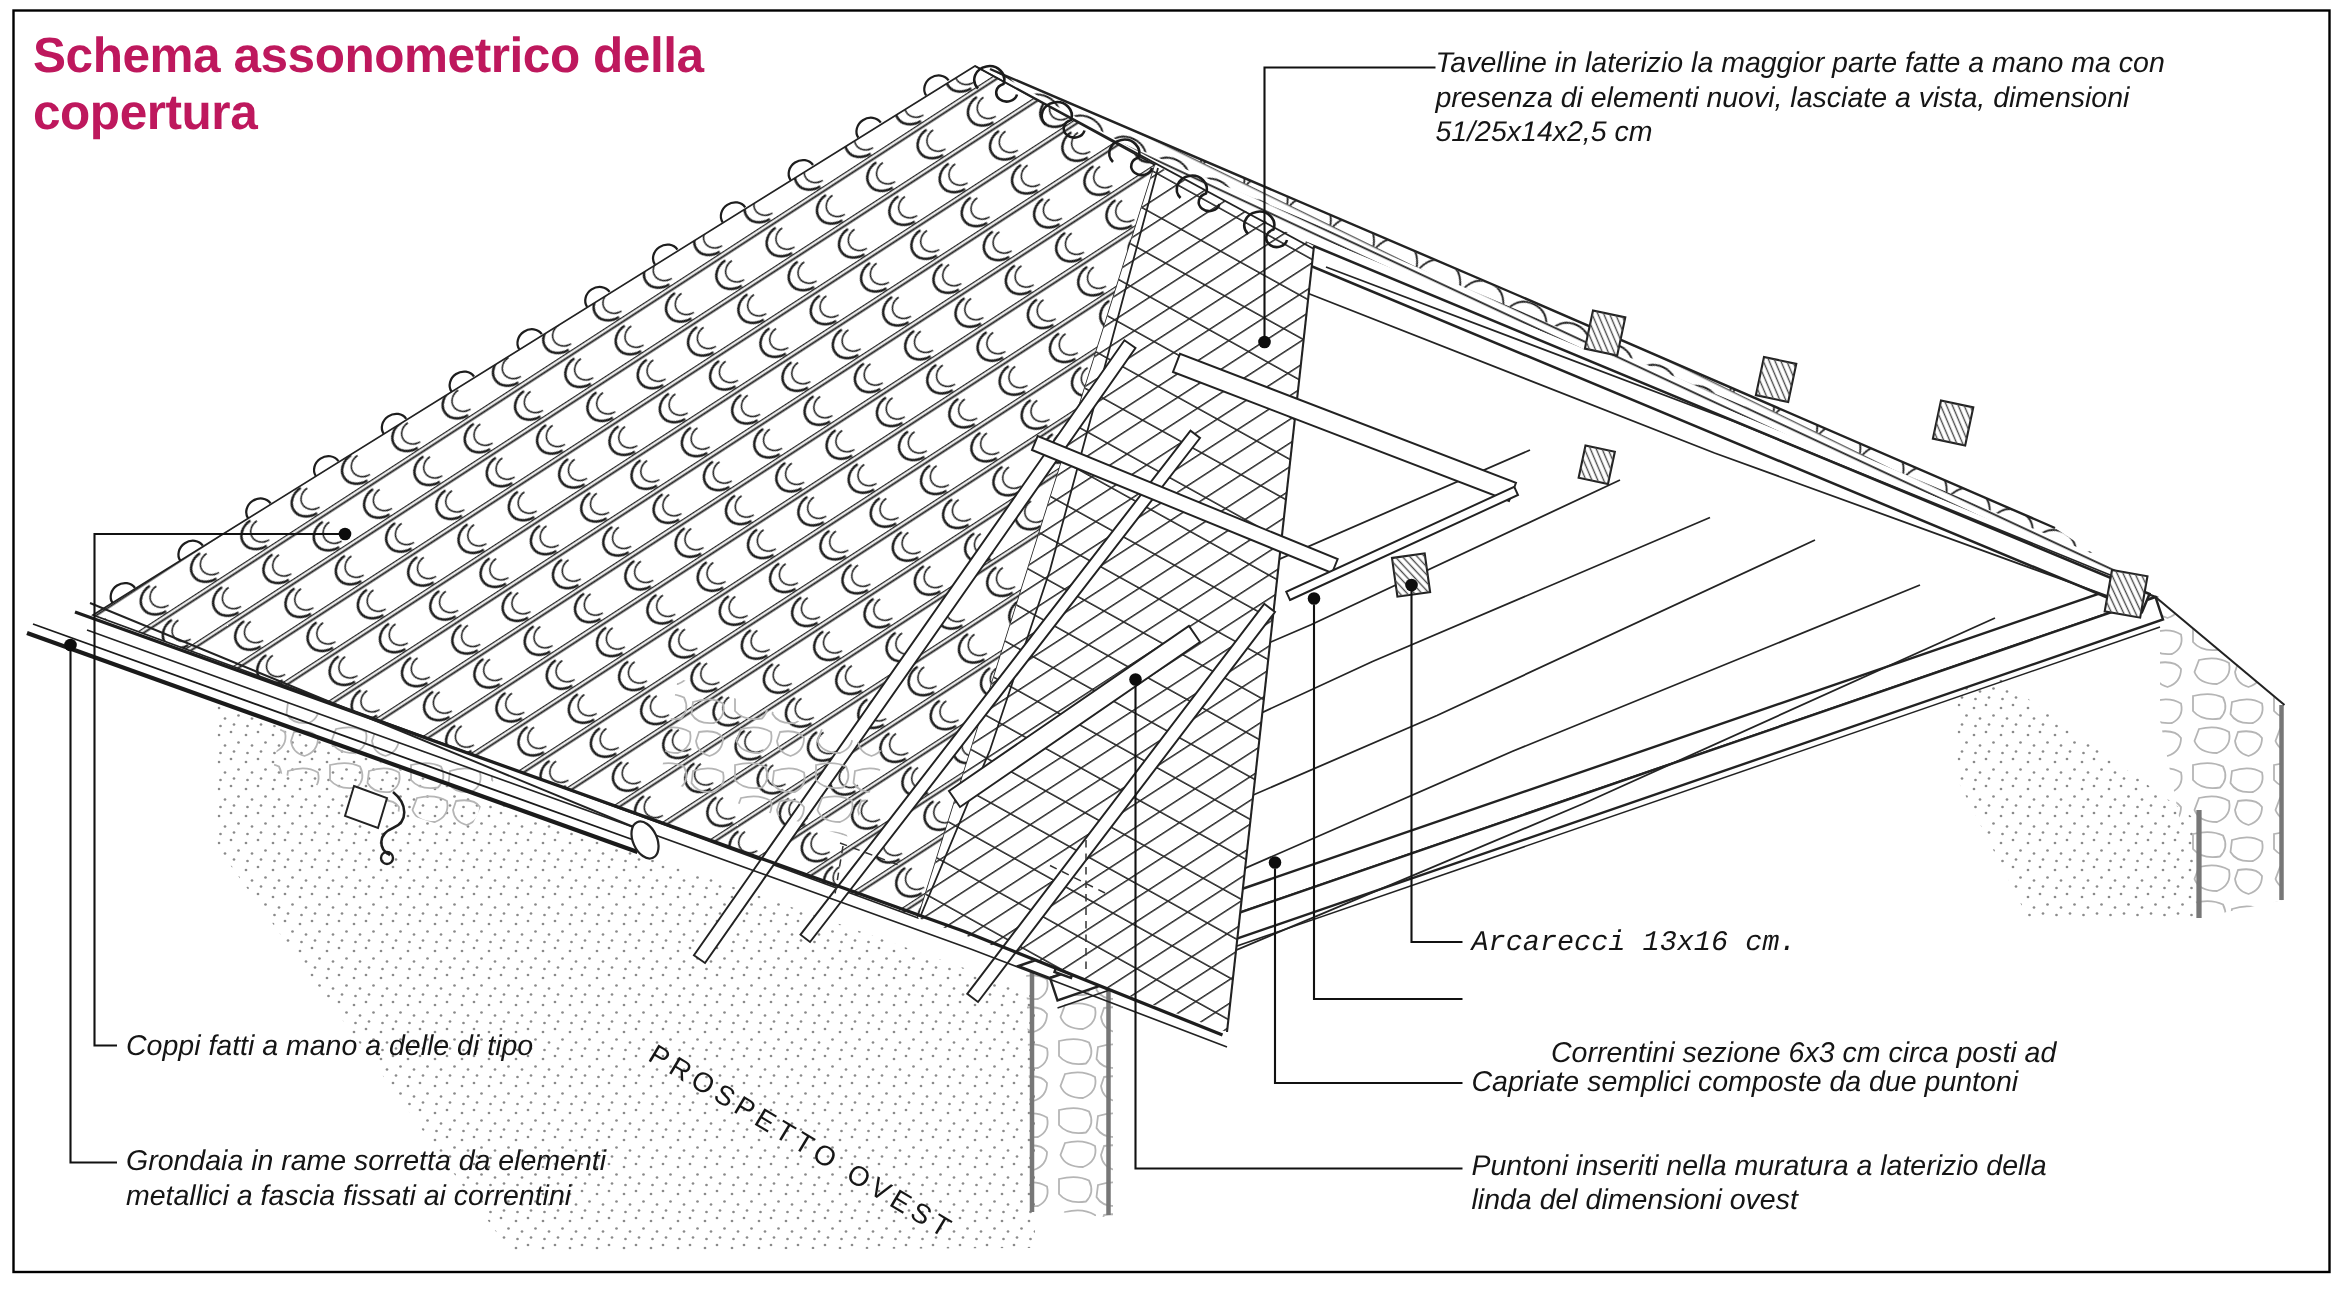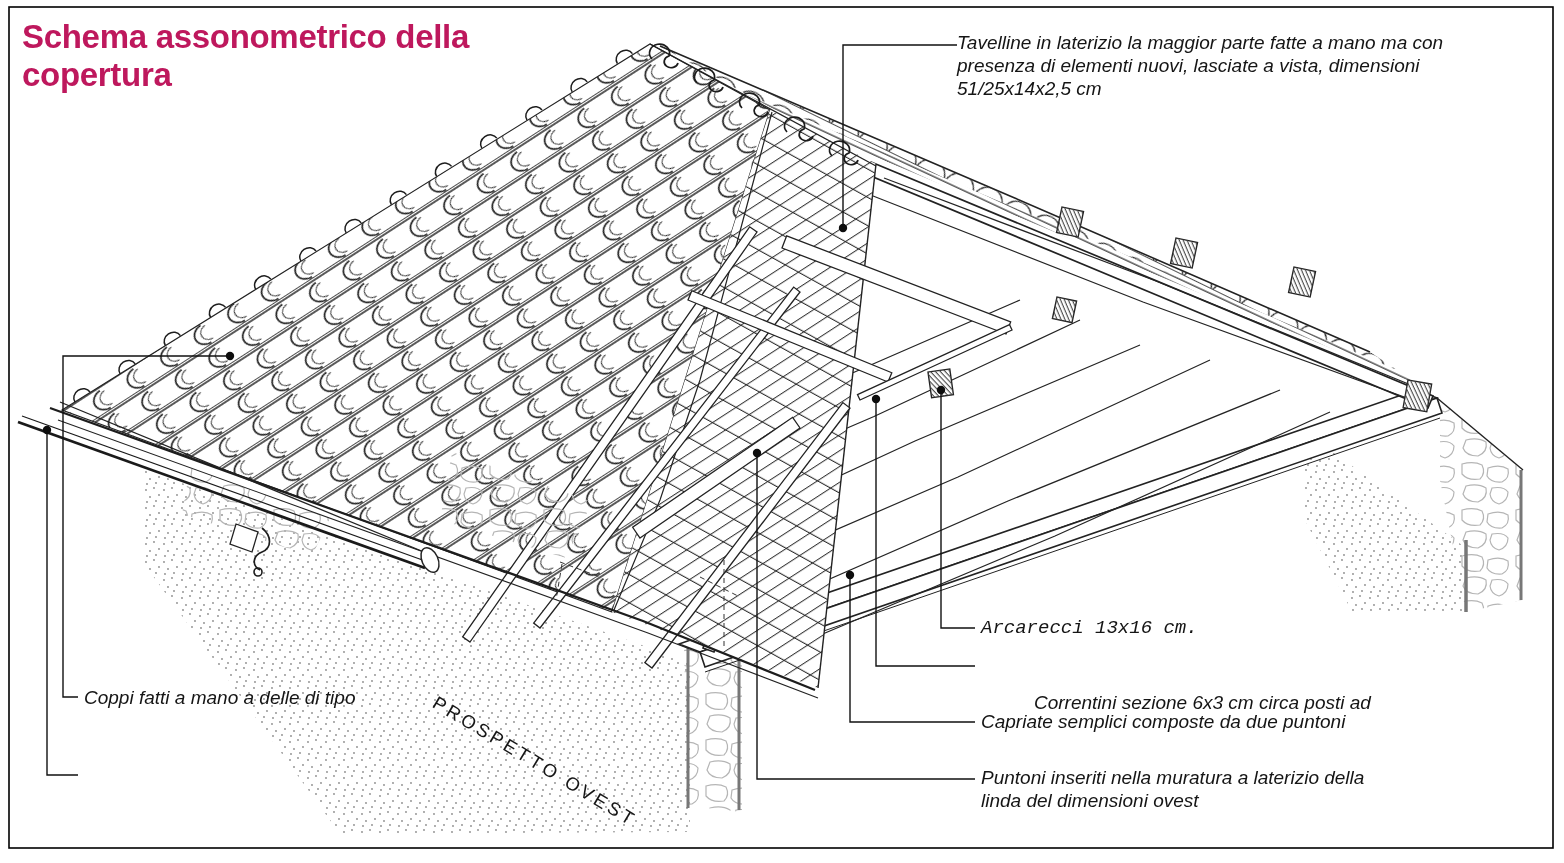--- a/index.html
+++ b/index.html
@@ -230,16 +230,20 @@
 <div class="ann" id="ann-capriate">
   <div>Capriate semplici composte da due puntoni</div>
 </div>
 <div class="ann" id="ann-puntoni">
   <div>Puntoni inseriti nella muratura a laterizio della</div>
   <div>linda del dimensioni ovest</div>
 </div>
 <div class="ann" id="ann-coppi">
   <div>Coppi fatti a mano a delle di tipo</div>
 </div>
+<div class="ann" id="ann-grondaia">
+  <div>Grondaia in rame sorretta da elementi</div>
+  <div>metallici a fascia fissati ai correntini</div>
+</div>
 
 <div id="wall-label">PROSPETTO OVEST</div>
 
 </div>
 
 </body></html>

